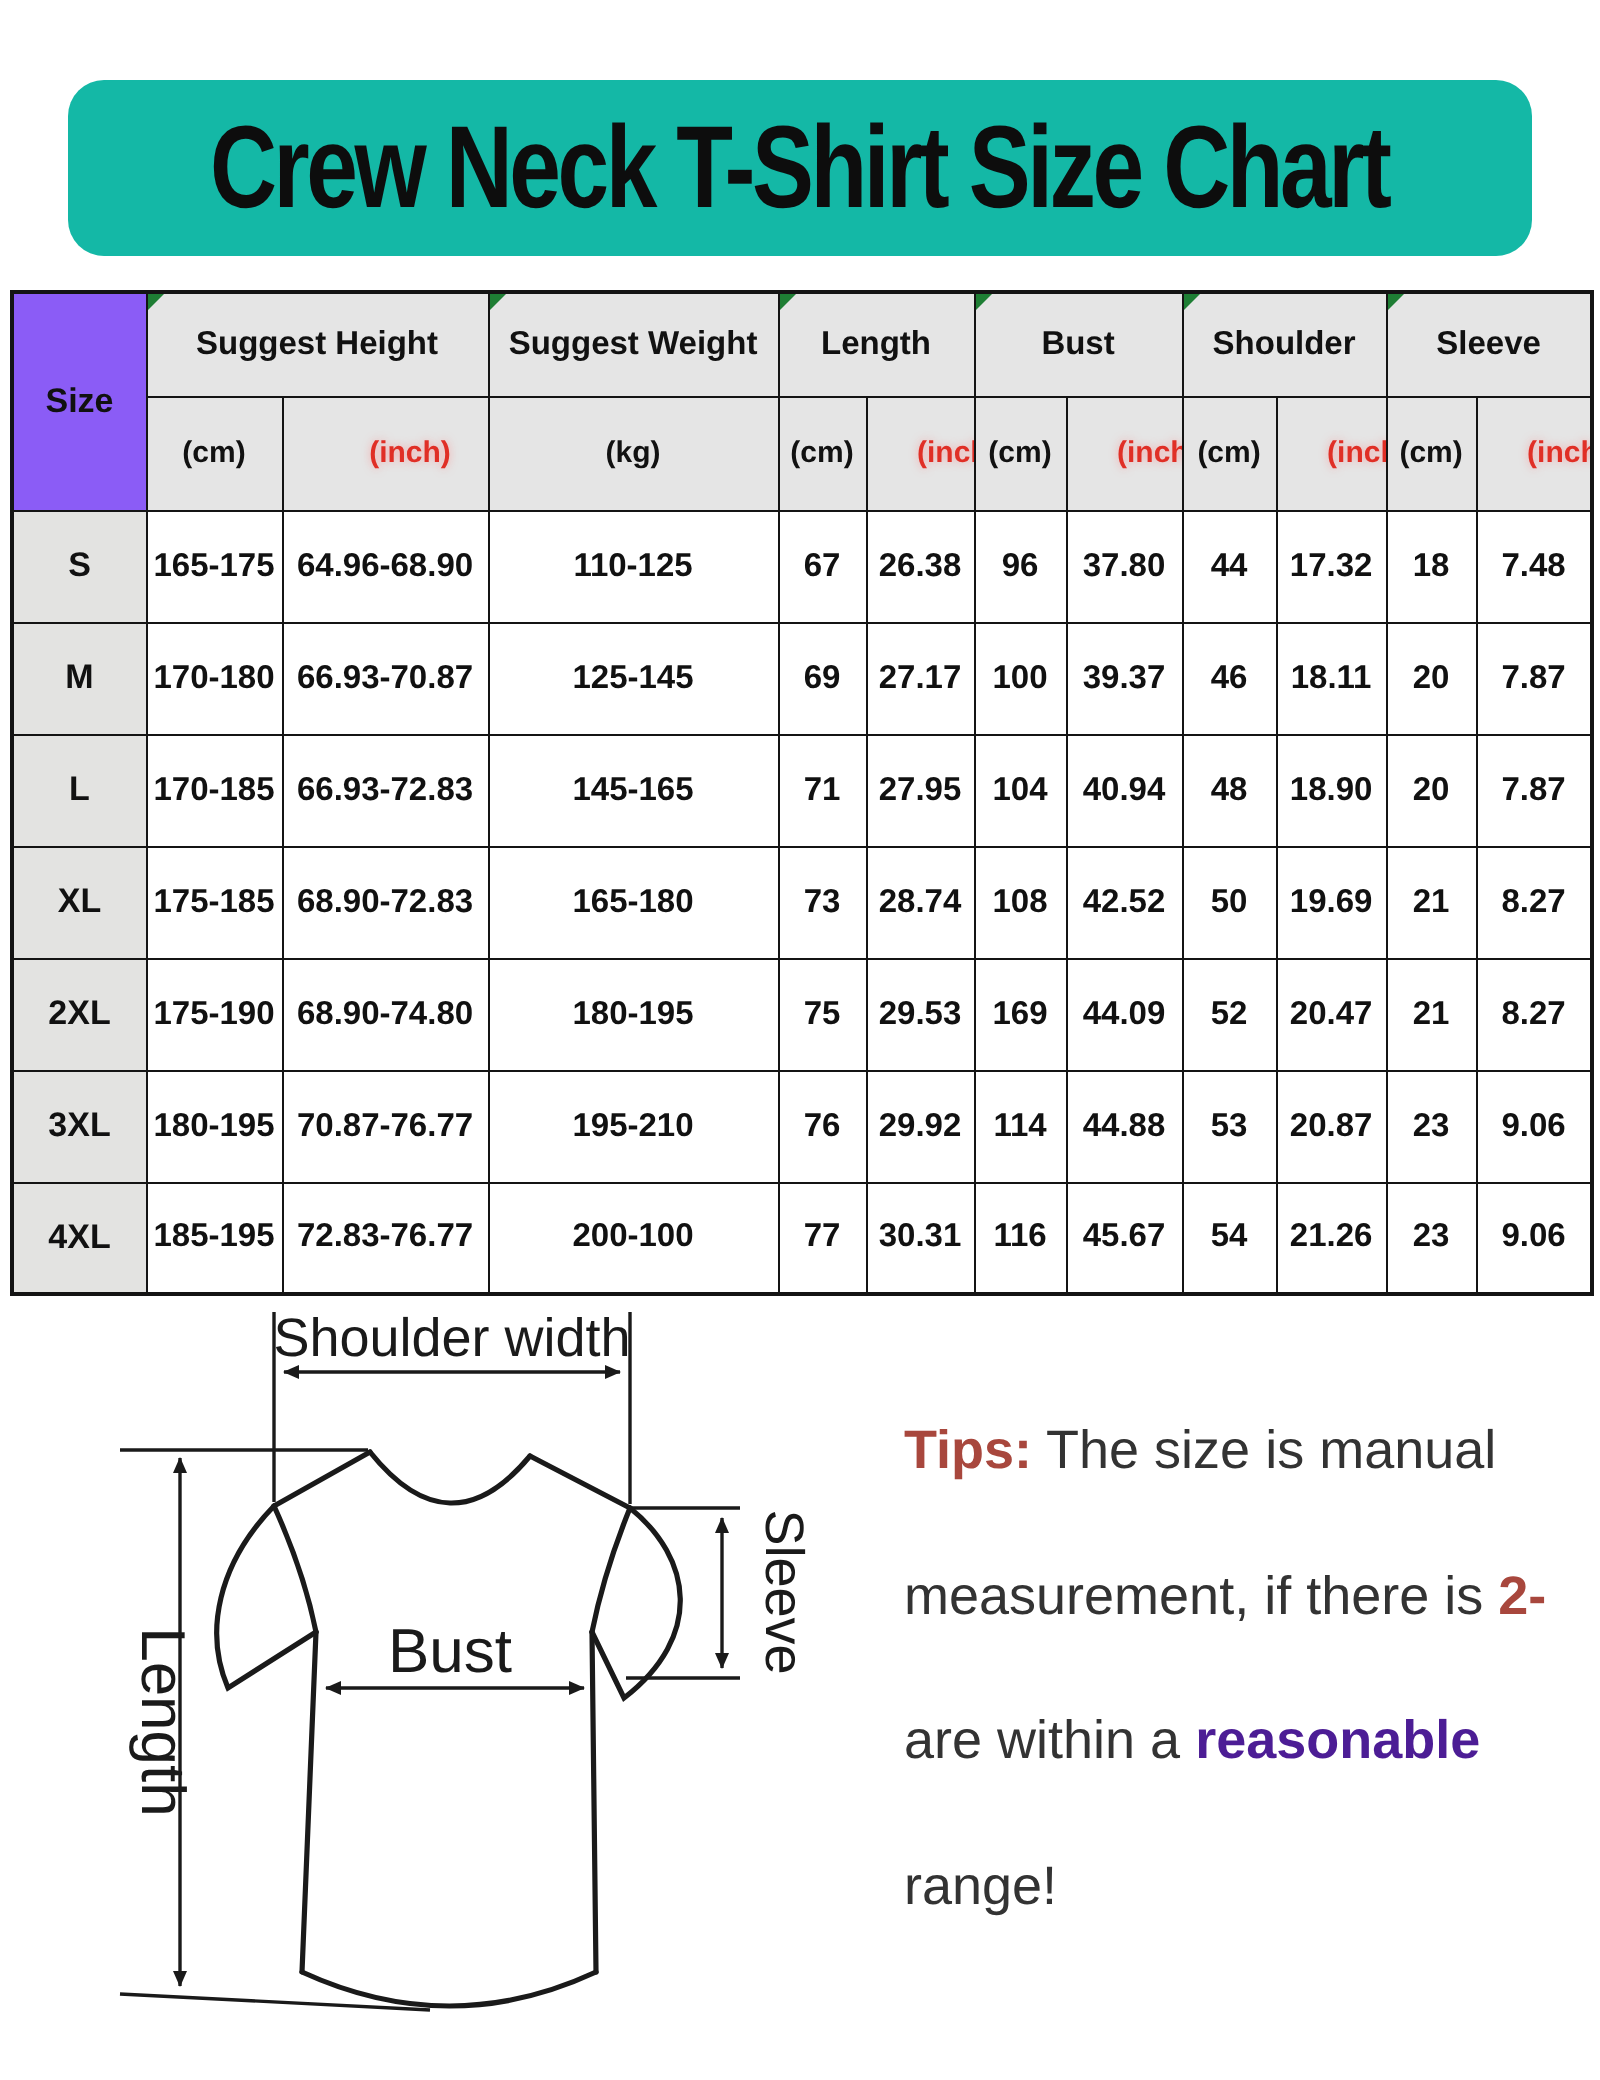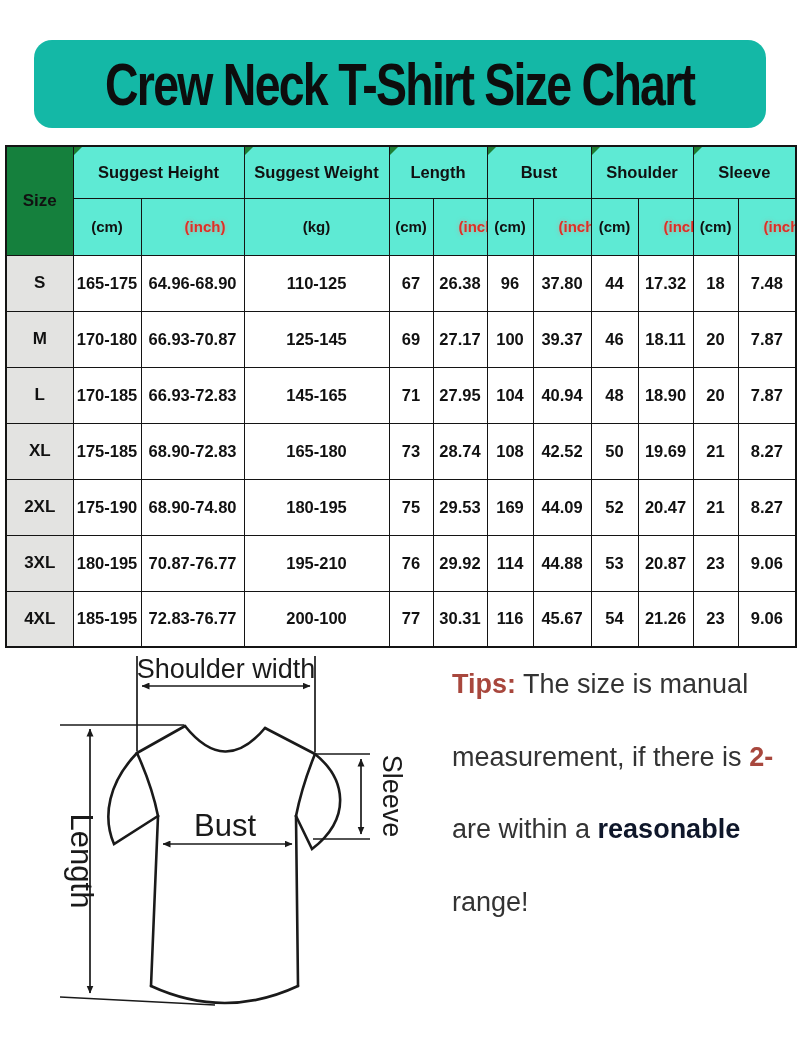--- a/index.html
+++ b/index.html
@@ -23,38 +23,38 @@
     border-collapse:collapse;table-layout:fixed;
     border:2px solid #141414;
   }
   .size-chart th,.size-chart td{
     border:1.6px solid #141414;text-align:center;vertical-align:middle;
     color:#111;padding:0;overflow:hidden;
   }
   .size-chart thead tr.gr{height:52px;}
   .size-chart thead tr.su{height:57px;margin-left:12px;}
   .size-chart tbody tr{height:56px;}
-  .size-chart thead th{background:#5eead4;font-size:16.5px;font-weight:700;position:relative;}
+  .size-chart thead th{background:#e5e5e5;font-size:16.5px;font-weight:700;position:relative;}
   .size-chart thead th.sub{font-size:15px;}
   .size-chart thead th.unit-red{color:#e02f26;text-shadow:0 0 4px rgba(255,120,120,.55);padding-left:25px;}
-  .size-chart th.size-head{background:#15803d;font-size:17px;}
+  .size-chart th.size-head{background:#8b5cf6;font-size:17px;}
   .size-chart tbody th.size-col{background:#e3e3e1;font-size:17px;font-weight:700;}
   .size-chart tbody td{background:#ffffff;font-size:16.5px;font-weight:700;}
   
   .gm{position:absolute;left:0;top:0;width:0;height:0;
       border-top:8px solid #1e7e34;border-right:8px solid transparent;}
   
   .diagram{position:absolute;left:10px;top:648px;width:440px;height:392px;}
   .diagram text{fill:#1a1a1a;font-family:"Liberation Sans",sans-serif;}
   
-  .tips{position:absolute;left:452px;top:648px;width:342px;}
+  .tips{position:absolute;left:452px;top:689px;width:342px;}
   .tips-line{font-size:27px;line-height:72.5px;color:#333333;white-space:pre-wrap;}
   .seg-none{color:#333333;font-weight:400;}
   .seg-red{color:#a8473d;font-weight:700;}
-  .seg-bright{color:#0f172a;font-weight:700;}
+  .seg-bright{color:#4c1d95;font-weight:700;}
 </style>
 </head>
 <body>
 
 <div class="banner">
   <span>Crew Neck T-Shirt Size Chart</span>
 </div>
 
 <table class="size-chart">
   <colgroup>

